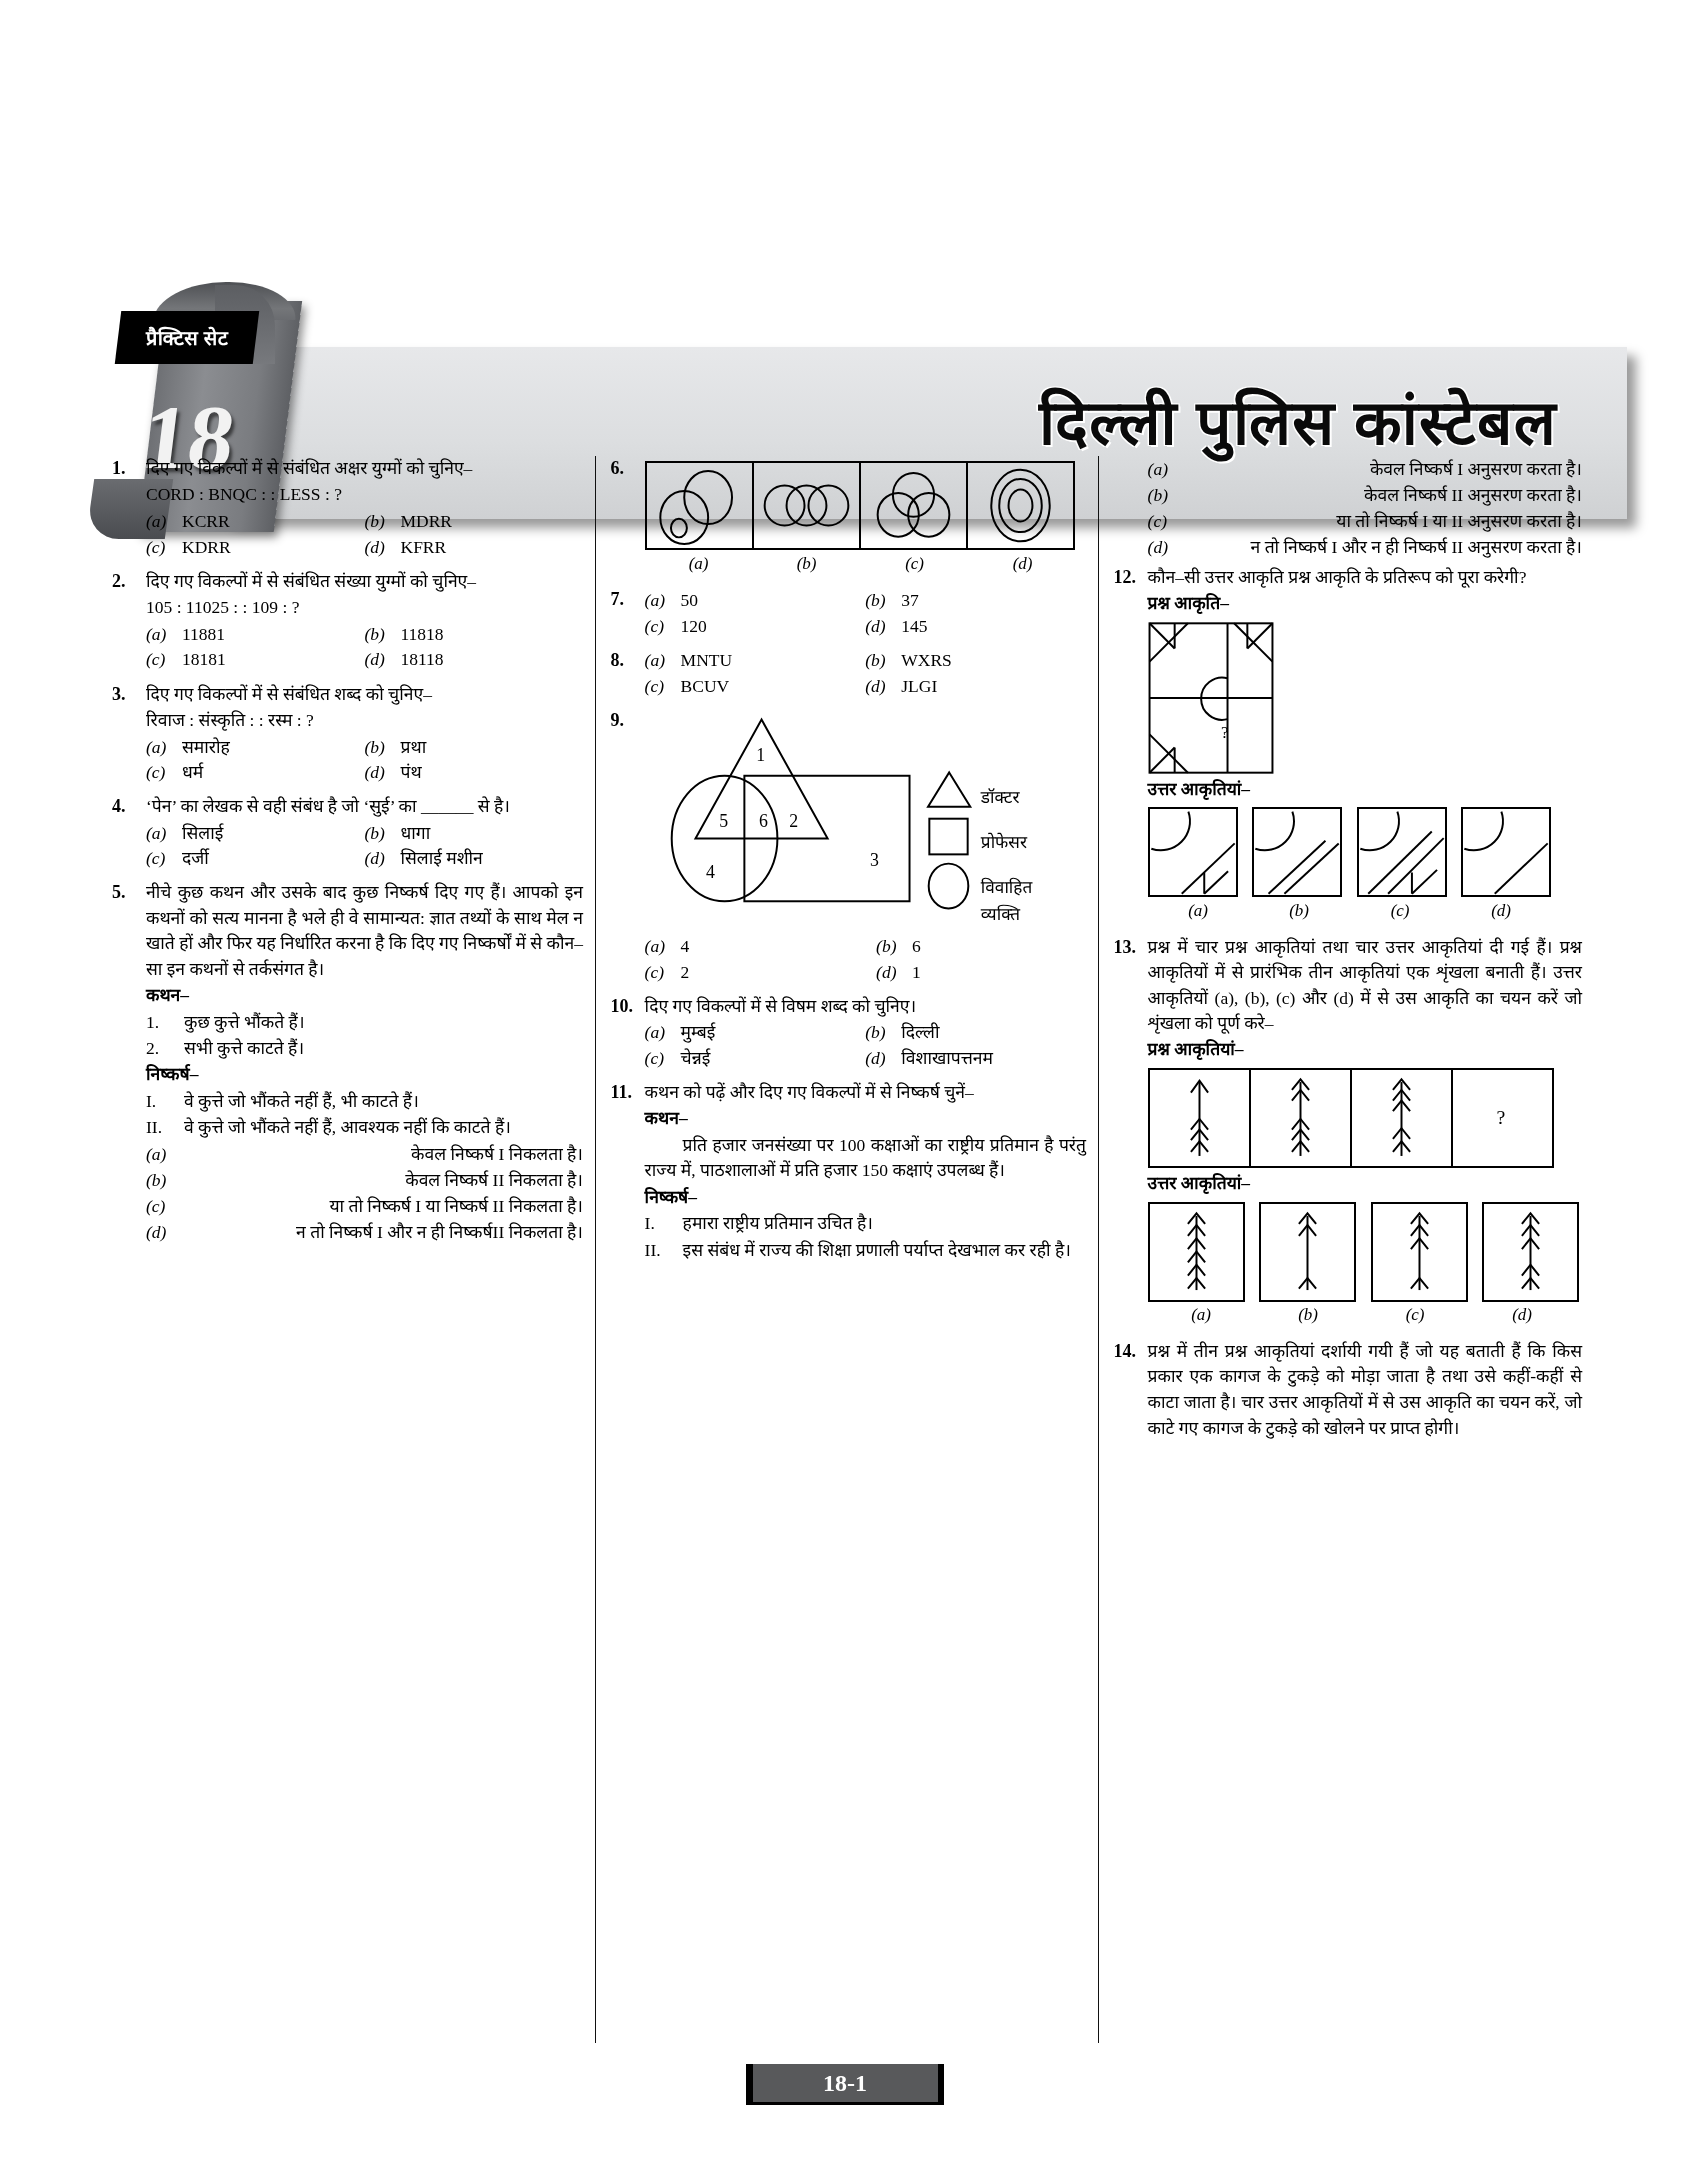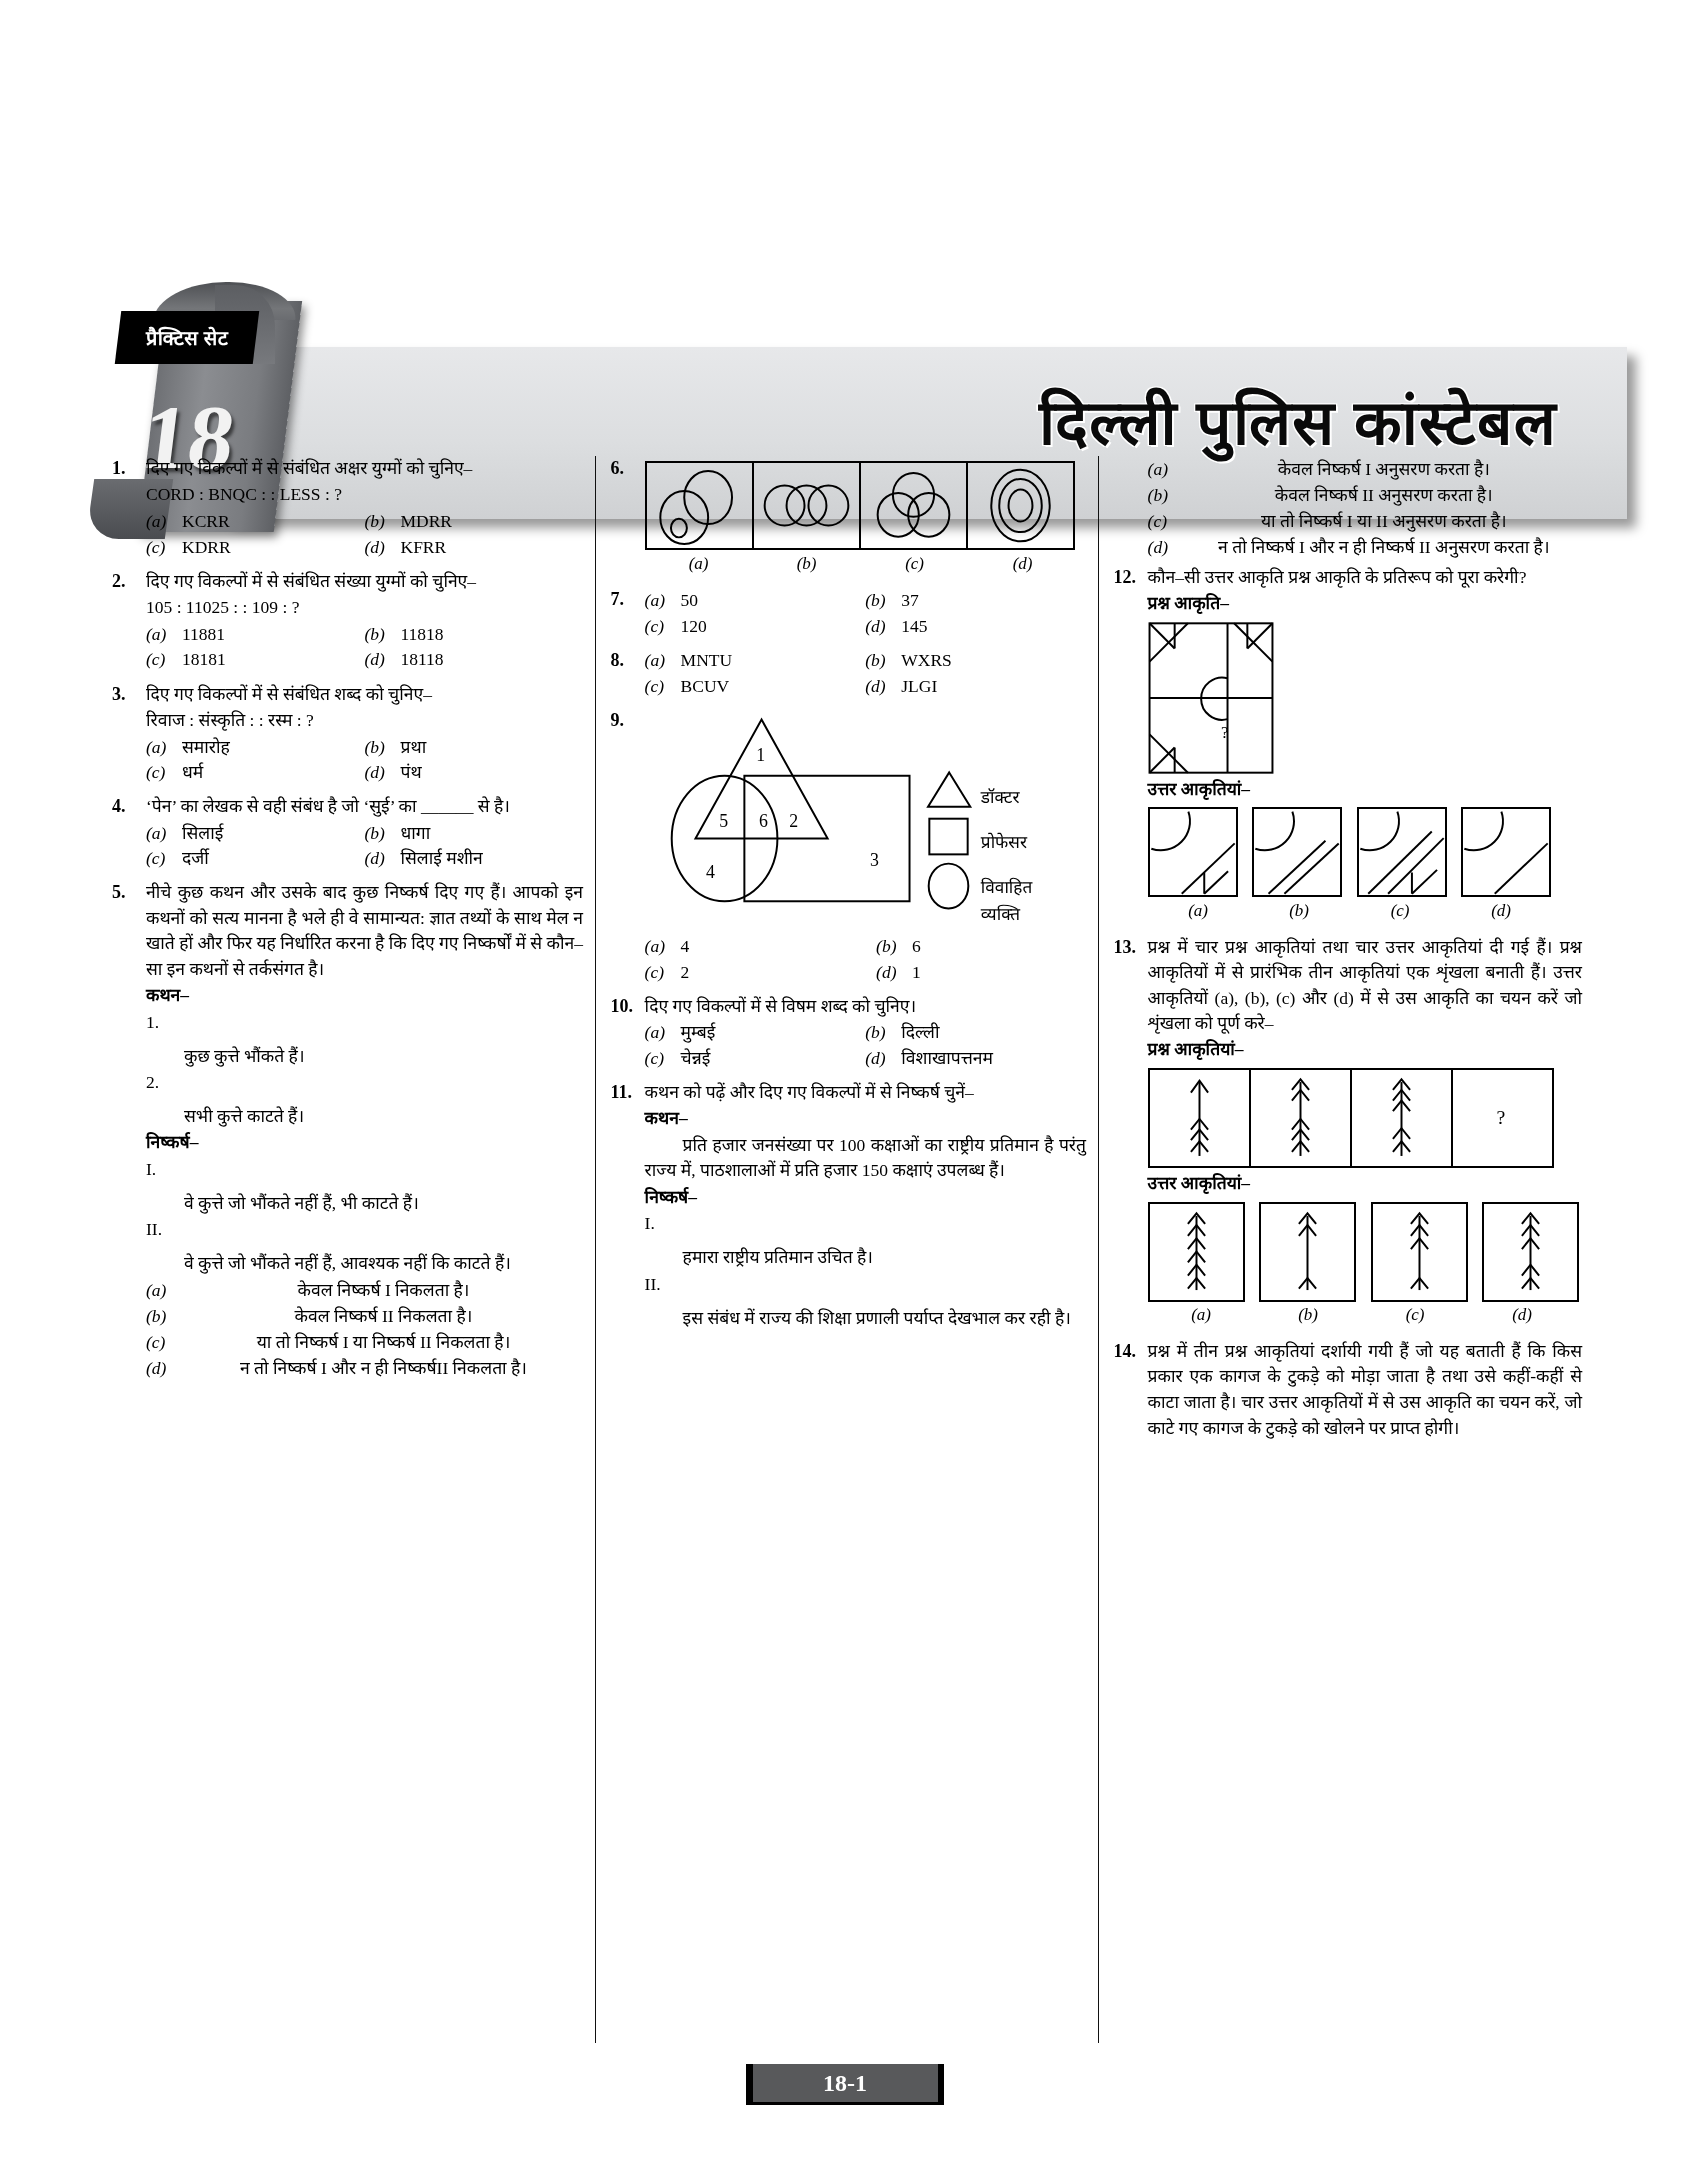--- a/index.html
+++ b/index.html
@@ -96,25 +96,25 @@
   .plain{font-size:17.5px;line-height:1.46;margin:0 0 1.3px 0;}
   .latin{font-family:"Liberation Serif","DejaVu Serif",serif;}
 
   .opts{display:flex;flex-wrap:wrap;margin-top:0.7px;}
   .opt{width:50%;box-sizing:border-box;font-size:17.5px;line-height:1.46;
        display:flex;padding-right:4px;}
   .opt .lbl{font-style:italic;width:36px;flex:0 0 36px;}
   .optlist{margin-top:0.7px;}
   .optline{display:flex;font-size:17.5px;line-height:1.46;margin-bottom:0.7px;}
   .optline .lbl{font-style:italic;width:38px;flex:0 0 38px;}
-  .optline .txt{flex:1;text-align:center;}
+  .optline .txt{flex:1;text-align:right;}
 
   .sub{display:flex;font-size:17.5px;line-height:1.46;margin-bottom:0.7px;}
   .sub .n{width:38px;flex:0 0 38px;}
-  .sub .t{flex:1;margin-top:34px;}
+  .sub .t{flex:1;}
   .bold{font-weight:700;}
   .direction{font-weight:700;font-size:17.5px;line-height:1.45;margin:4px 0 2px 0;text-align:justify;}
 
   
   .figblock{margin:5.3px 0 2.6px 0;}
   .figlabels{display:flex;font-style:italic;font-size:17px;margin-top:1.3px;}
   .figlabels span{text-align:center;}
 
   .boxrow{display:flex;border:2px solid #000;width:fit-content;}
   .boxrow > div{border-right:2px solid #000;}

